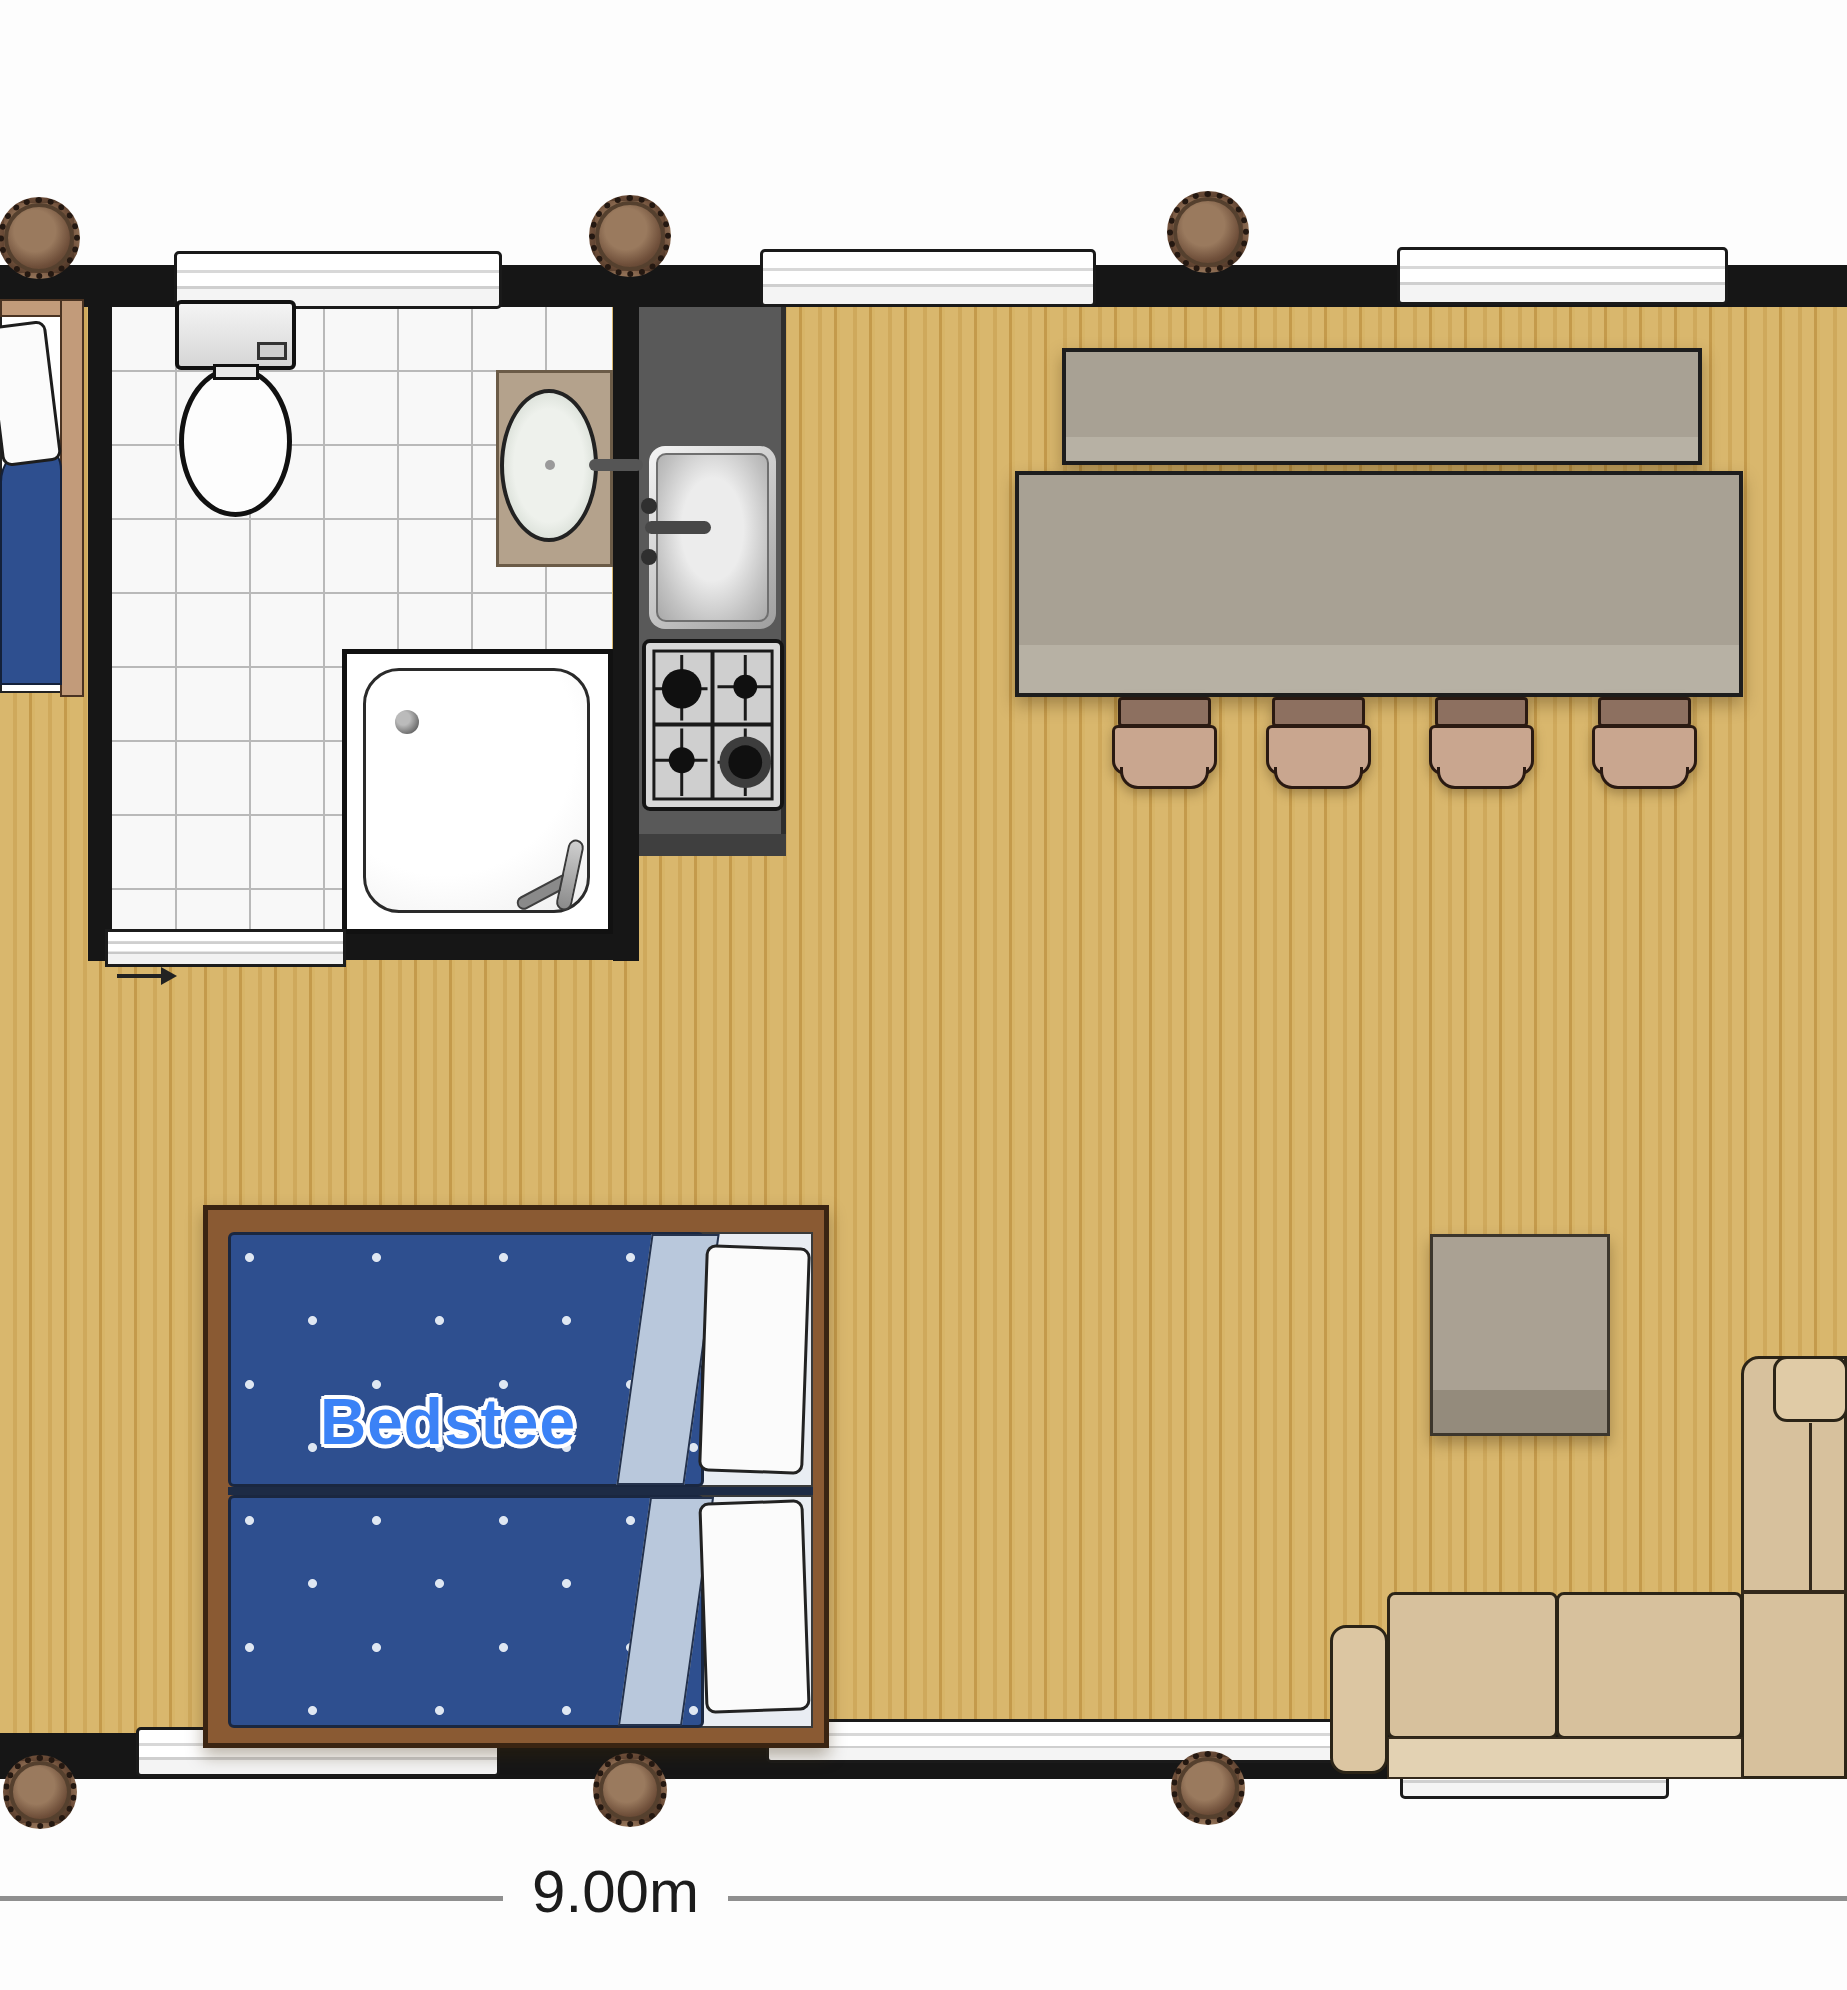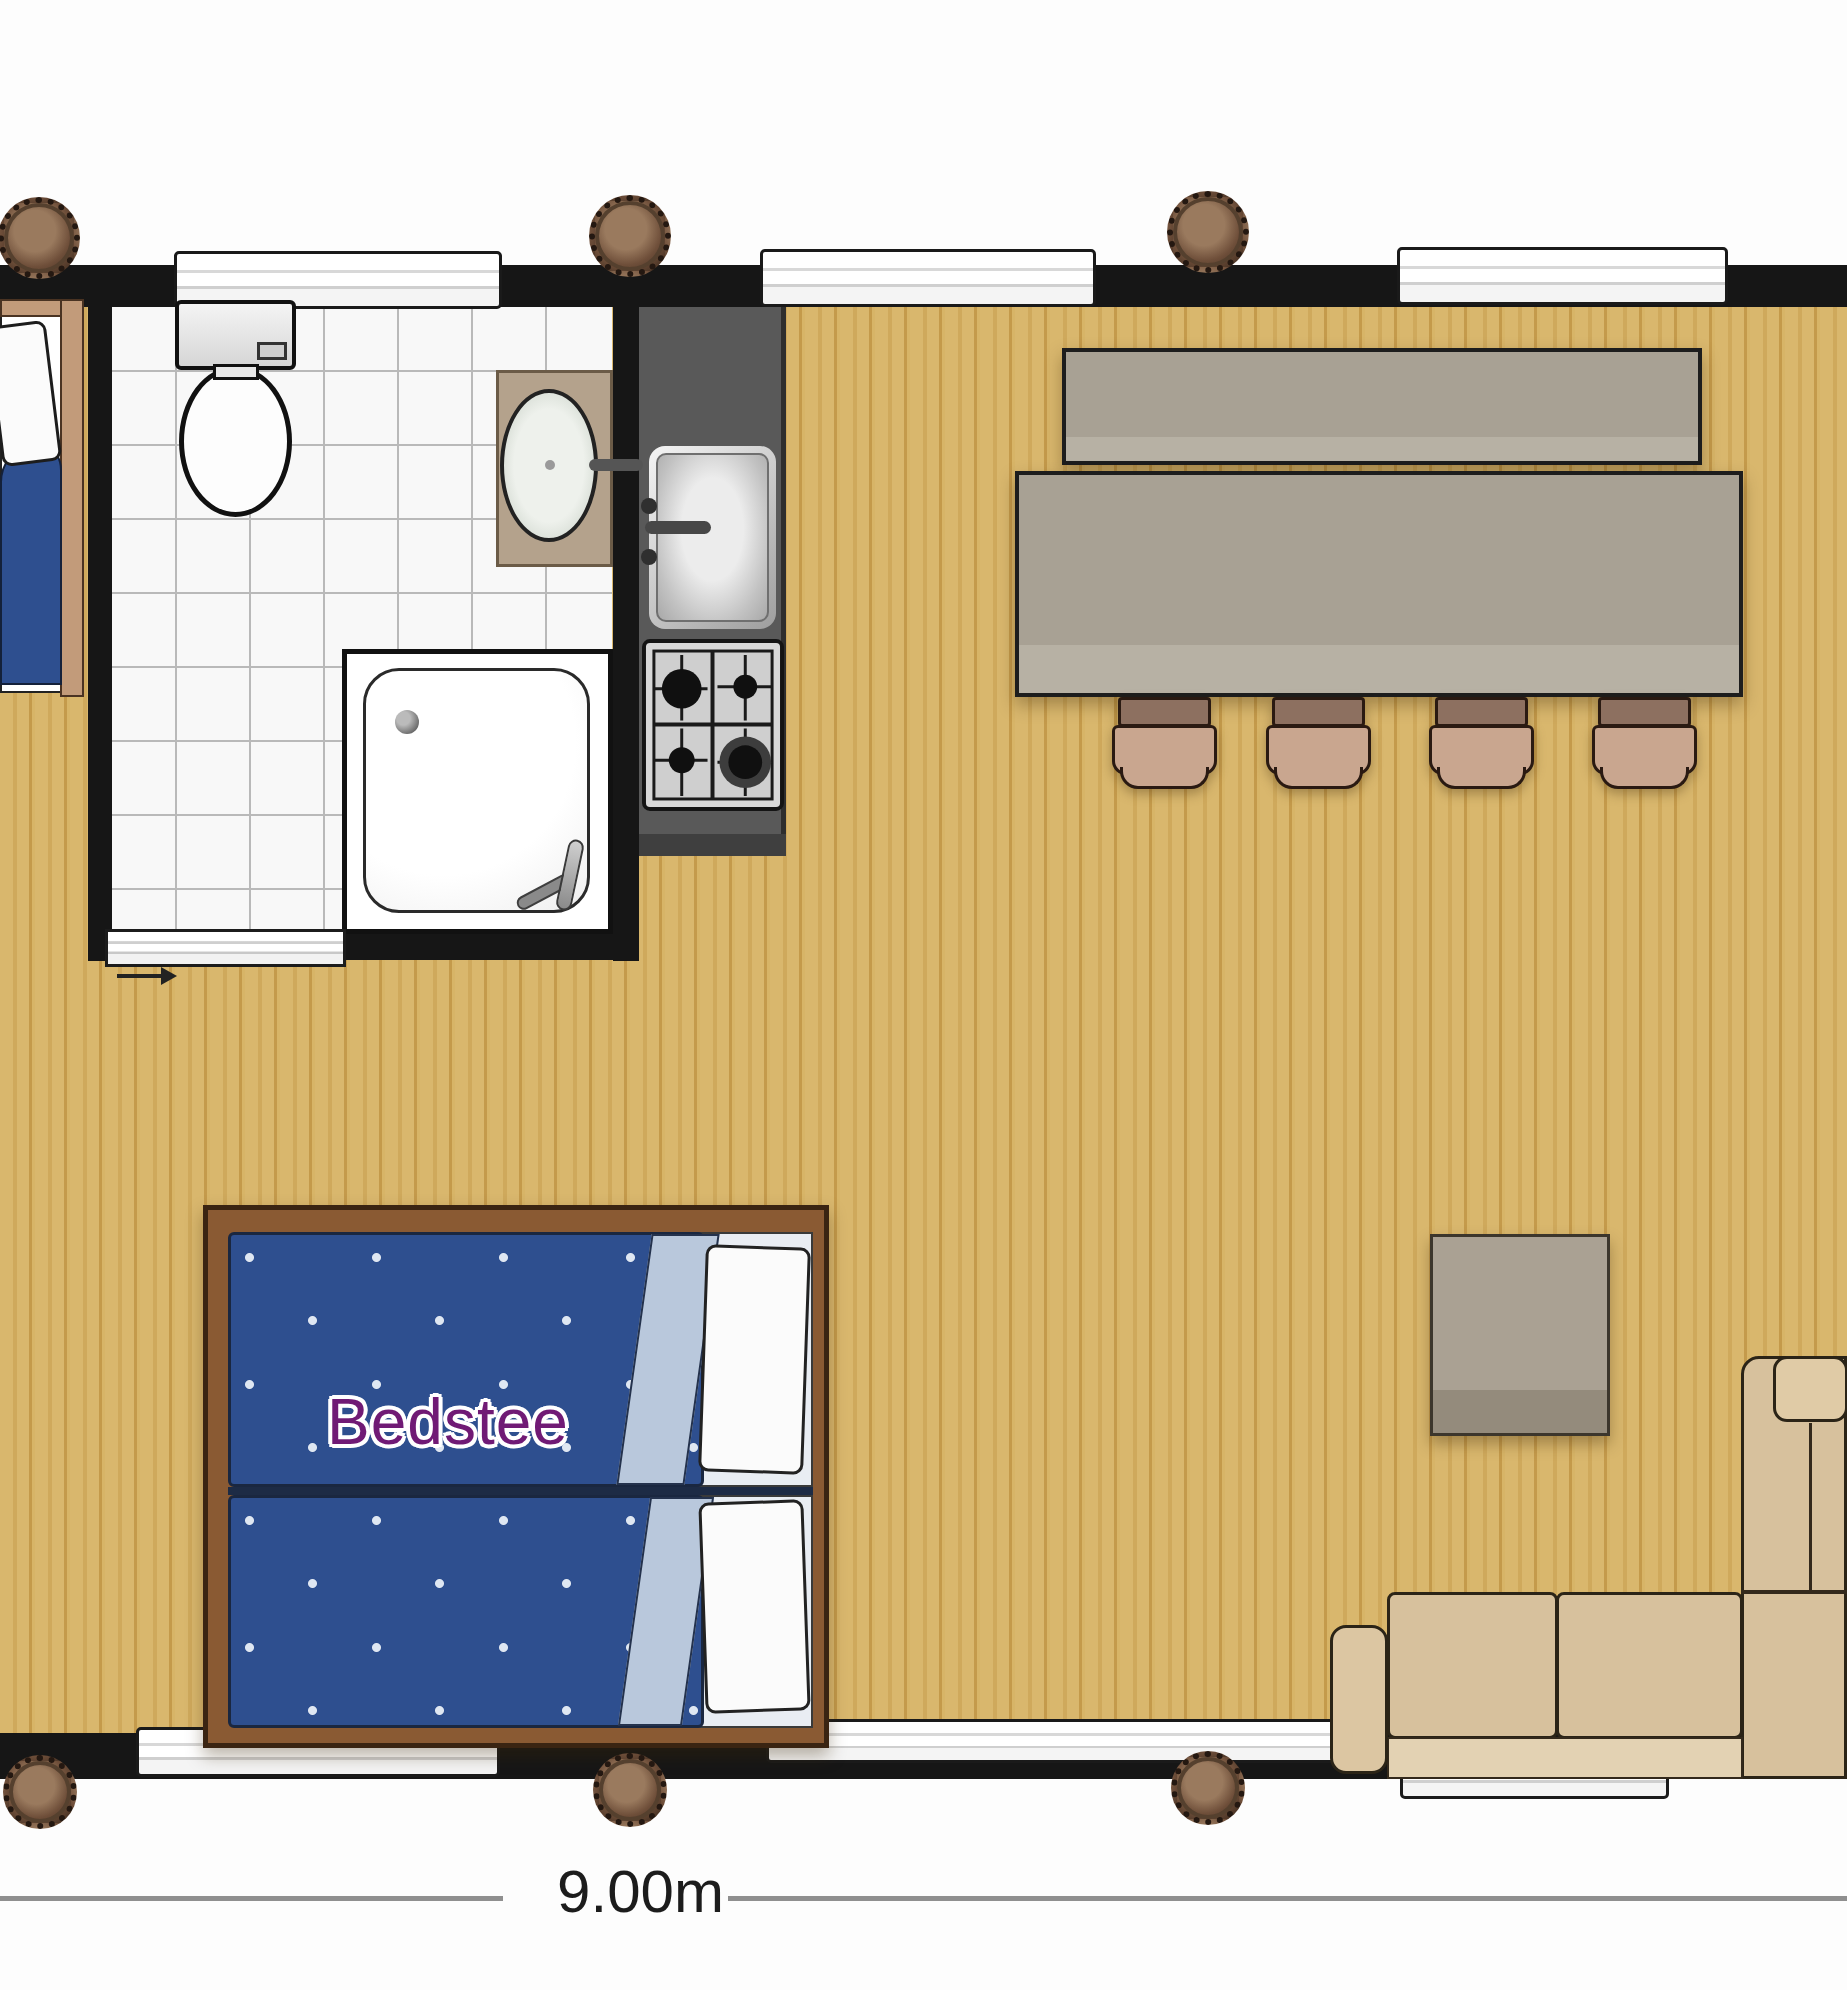--- a/index.html
+++ b/index.html
@@ -141,30 +141,30 @@
   #sheet-top{left:466px;top:22px;width:139px;height:255px;}
   #sheet-bottom{left:466px;top:285px;width:139px;height:233px;}
   .fold{position:absolute;background:#b9c8dc;border:2px solid #24324d;box-sizing:border-box;transform:skewX(-8deg);}
   #fold-top{left:426px;top:24px;width:68px;height:251px;}
   #fold-bottom{left:426px;top:287px;width:64px;height:229px;}
   .pillow{position:absolute;background:#fbfbfb;border:3px solid #222;border-radius:10px;box-sizing:border-box;}
   #pillow-top{left:494px;top:36px;width:105px;height:227px;transform:rotate(2deg);}
   #pillow-bottom{left:494px;top:291px;width:105px;height:211px;transform:rotate(-2deg);}
   #bedstee-seam{left:20px;top:277px;width:585px;height:8px;background:#1d2b45;position:absolute;}
 
-  #bedstee-label{left:229px;top:1385px;width:438px;text-align:center;font-size:64px;font-weight:400;
-    color:#701a75;letter-spacing:1px;
+  #bedstee-label{left:229px;top:1385px;width:438px;text-align:center;font-size:64px;font-weight:700;
+    color:#3b82f6;letter-spacing:1px;
     text-shadow:-4px 0 0 #fff,4px 0 0 #fff,0 -4px 0 #fff,0 4px 0 #fff,
                 -3px -3px 0 #fff,3px 3px 0 #fff,-3px 3px 0 #fff,3px -3px 0 #fff;}
 
   
   .dim-line{top:1896px;height:5px;background:#8f8f8f;}
   #dim-left{left:0;width:503px;}
   #dim-right{left:728px;width:1119px;}
-  #dim-label{left:528px;top:1857px;width:225px;text-align:center;font-size:60px;color:#1c1c1c;}
+  #dim-label{left:503px;top:1857px;width:225px;text-align:center;font-size:60px;color:#1c1c1c;}
 </style>
 </head>
 <body>
 
 <div id="stage">
 
   <div class="abs" id="wood-floor"></div>
   <div class="abs" id="bath-tiles"></div>
   <div class="abs" id="kitchen-counter"></div>
   <div class="abs" id="kitchen-counter-edge"></div>

